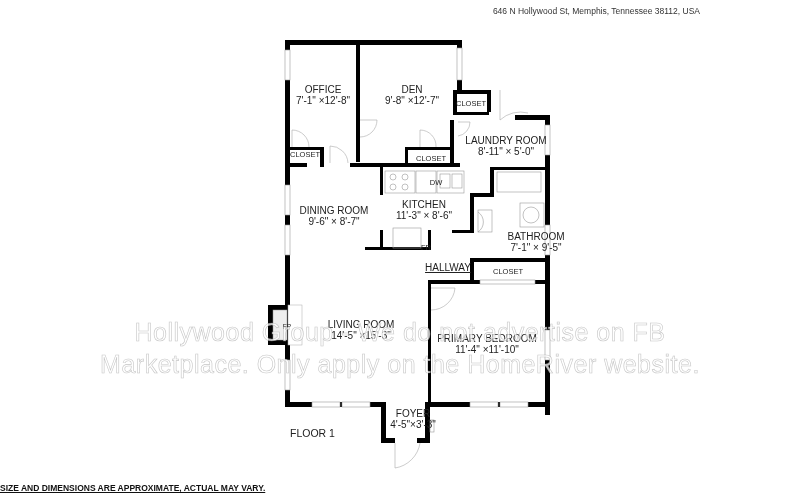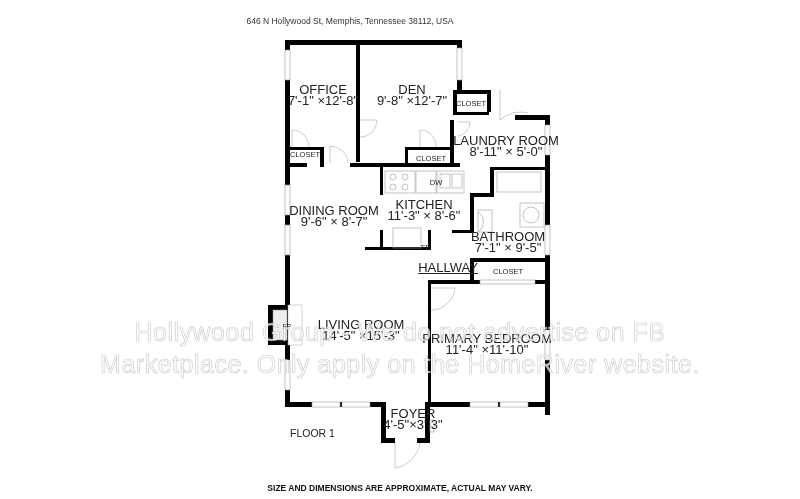--- a/index.html
+++ b/index.html
@@ -1,20 +1,20 @@
 <!DOCTYPE html>
 <html><head>
 <meta charset="utf-8">
 <style>
   html, body { margin:0; padding:0; background:#ffffff; }
   body { width:800px; height:499px; position:relative; overflow:hidden; font-family:"Liberation Sans", sans-serif; color:#222; }
-  .addr { position:absolute; top:16px; left:0; width:700px; text-align:center; font-size:8.5px; color:#333; }
-  .footer { position:absolute; top:483px; left:0; width:800px; text-align:center; font-size:8.5px; font-weight:bold; color:#111; }
+  .addr { position:absolute; top:6px; left:0; width:700px; text-align:right; font-size:8.5px; color:#333; }
+  .footer { position:absolute; top:483px; left:0; width:800px; font-size:8.5px; font-weight:bold; color:#111;text-decoration:underline; }
   svg.plan { position:absolute; left:0; top:0; }
-  .lbl { position:absolute; text-align:center; font-size:13px; line-height:11px; color:#222; white-space:nowrap; transform:translateX(-50%); }
+  .lbl { position:absolute; text-align:center; font-size:10px; line-height:11px; color:#222; white-space:nowrap; transform:translateX(-50%); }
   .lbl .dim { display:block; }
   .box { position:absolute; font-size:7.5px; color:#222; white-space:nowrap; transform:translate(-50%,-50%); }
   .floor { position:absolute; left:290px; top:427px; font-size:10.5px; color:#222; }
   .wm { position:absolute; left:0; width:800px; text-align:center; font-size:25px; color:rgba(255,255,255,0.75); -webkit-text-stroke:0.6px rgba(150,150,150,0.55); letter-spacing:0.5px; white-space:nowrap; }
 </style>
 </head>
 <body>
 
 <div class="addr">646 N Hollywood St, Memphis, Tennessee 38112, USA</div>
 
@@ -140,21 +140,21 @@
   <span class="dim">8'-11" × 5'-0"</span>
 </div>
 <div class="lbl" style="left:334px;top:205px;">
   <span>DINING ROOM</span>
   <span class="dim">9'-6" × 8'-7"</span>
 </div>
 <div class="lbl" style="left:424px;top:199px;">
   <span>KITCHEN</span>
   <span class="dim">11'-3" × 8'-6"</span>
 </div>
-<div class="lbl" style="left:508px;top:231px;text-align:center;">
+<div class="lbl" style="left:536px;top:231px;text-align:center;">
   <span>BATHROOM</span>
   <span class="dim">7'-1" × 9'-5"</span>
 </div>
 <div class="lbl" style="left:448px;top:262px;text-decoration:underline;">
   <span>HALLWAY</span>
 </div>
 <div class="lbl" style="left:361px;top:319px;">
   <span>LIVING ROOM</span>
   <span class="dim">14'-5" ×15'-3"</span>
 </div>

